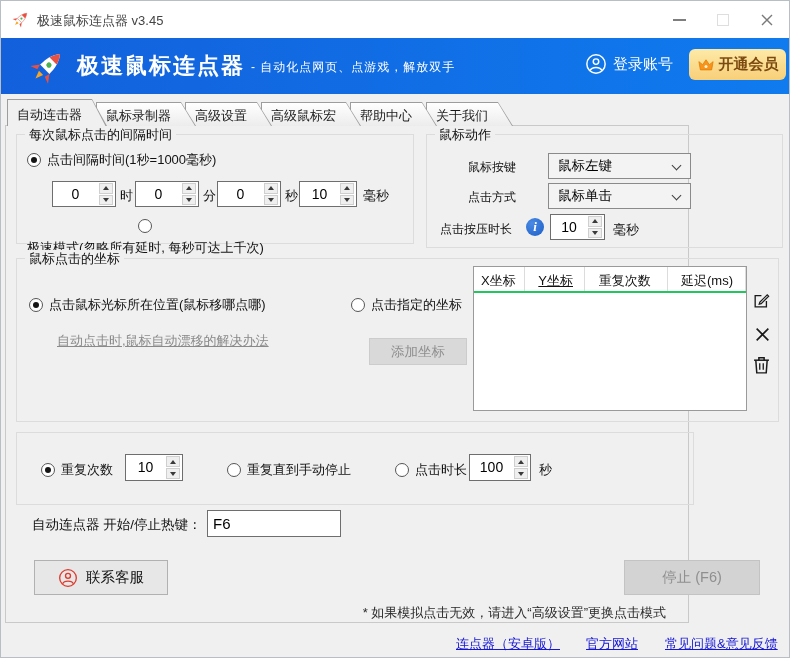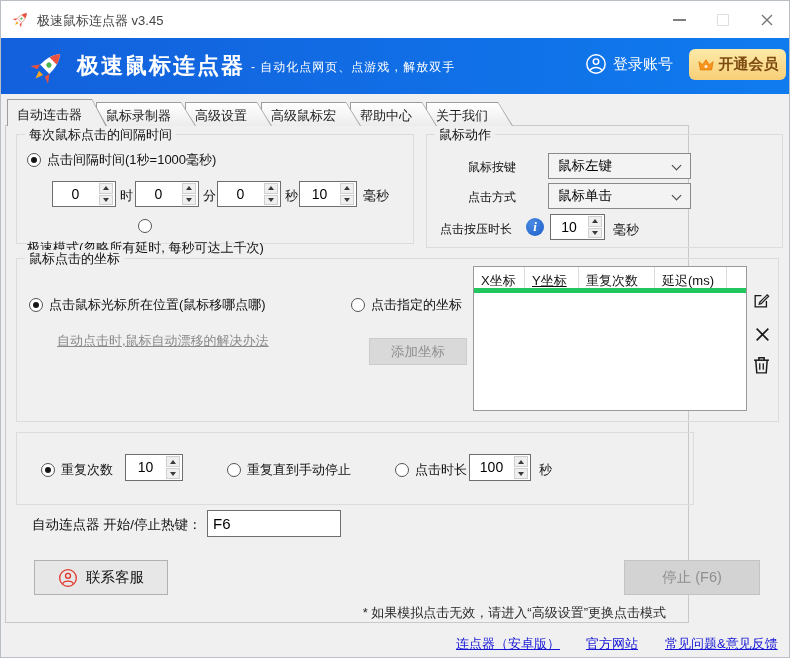--- a/index.html
+++ b/index.html
@@ -69,21 +69,21 @@
   .combo .chev { position:absolute; right:10px; top:8px; width:7px; height:7px;
                  border-right:1.4px solid #3f3f3f; border-bottom:1.4px solid #3f3f3f; transform:rotate(45deg); }
   .info-ico { position:absolute; width:18px; height:18px; border-radius:50%;
               background:radial-gradient(circle at 35% 30%,#4b8ae4,#1b5fc8); color:#fff;
               font-family:"Liberation Serif",serif; font-style:italic; font-weight:bold; font-size:13px;
               display:flex; align-items:center; justify-content:center; cursor:pointer; }
 
   .drift-link { position:absolute; font-size:13px; color:#8a8a8a; text-decoration:underline; cursor:pointer; white-space:nowrap; }
 
   .coord-table { position:absolute; background:#fff; border:1px solid #9a9a9a; }
-  .coord-head { display:flex; height:26px; border-bottom:5px solid #22c55e; }
+  .coord-head { display:flex; height:26px; border-bottom:2px solid #22c55e;justify-content:space-between; }
   .coord-head .hc { font-size:13px; color:#111; padding:5px 0 0 7px; border-right:1px solid #dcdcdc; white-space:nowrap; }
 
   .tool-ico { position:absolute; width:22px; height:22px; display:flex; align-items:center; justify-content:center; cursor:pointer; }
 
   .btn { position:absolute; display:flex; align-items:center; justify-content:center;
          font-size:14.5px; color:#111; background:#e7e7e7; border:1px solid #b1b1b1; cursor:pointer; }
   .btn.disabled { background:#d3d3d3; border-color:#c3c3c3; color:#8f8f8f; cursor:default; }
   .add-btn { position:absolute; background:#d9d9d9; border:1px solid #cccccc; color:#8f8f8f;
              font-size:13.5px; display:flex; align-items:center; justify-content:center; cursor:default; }
 

